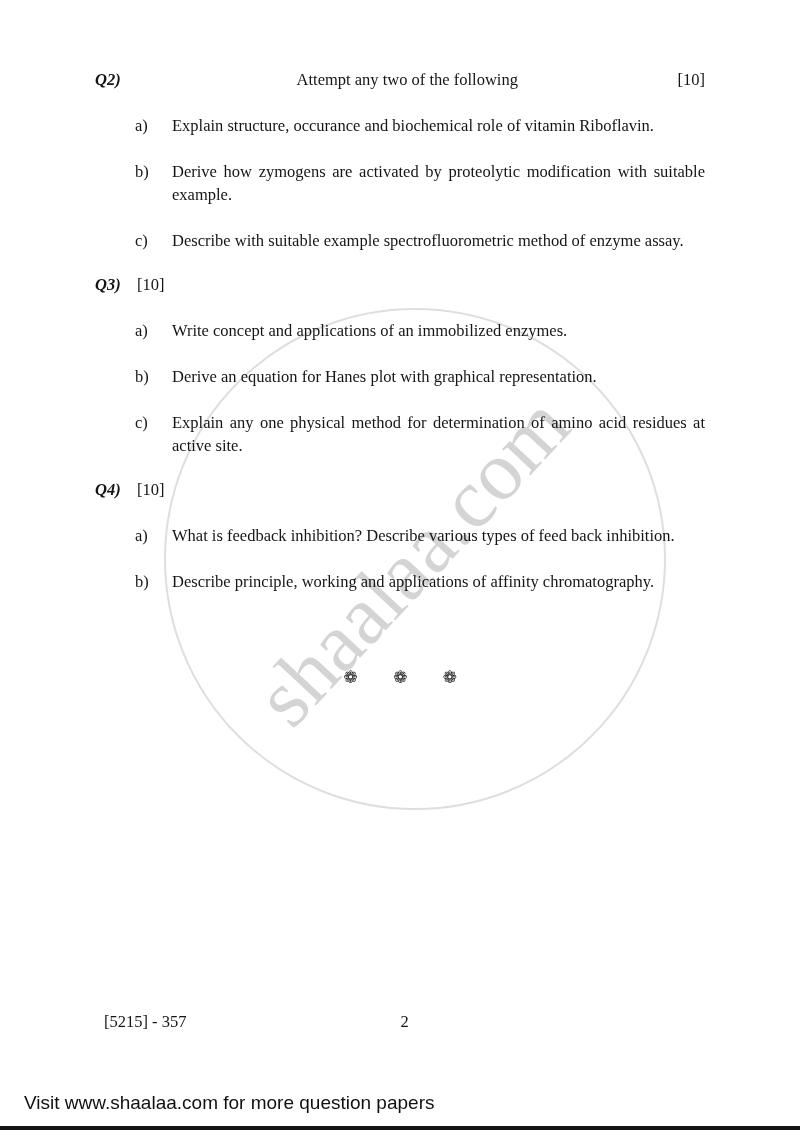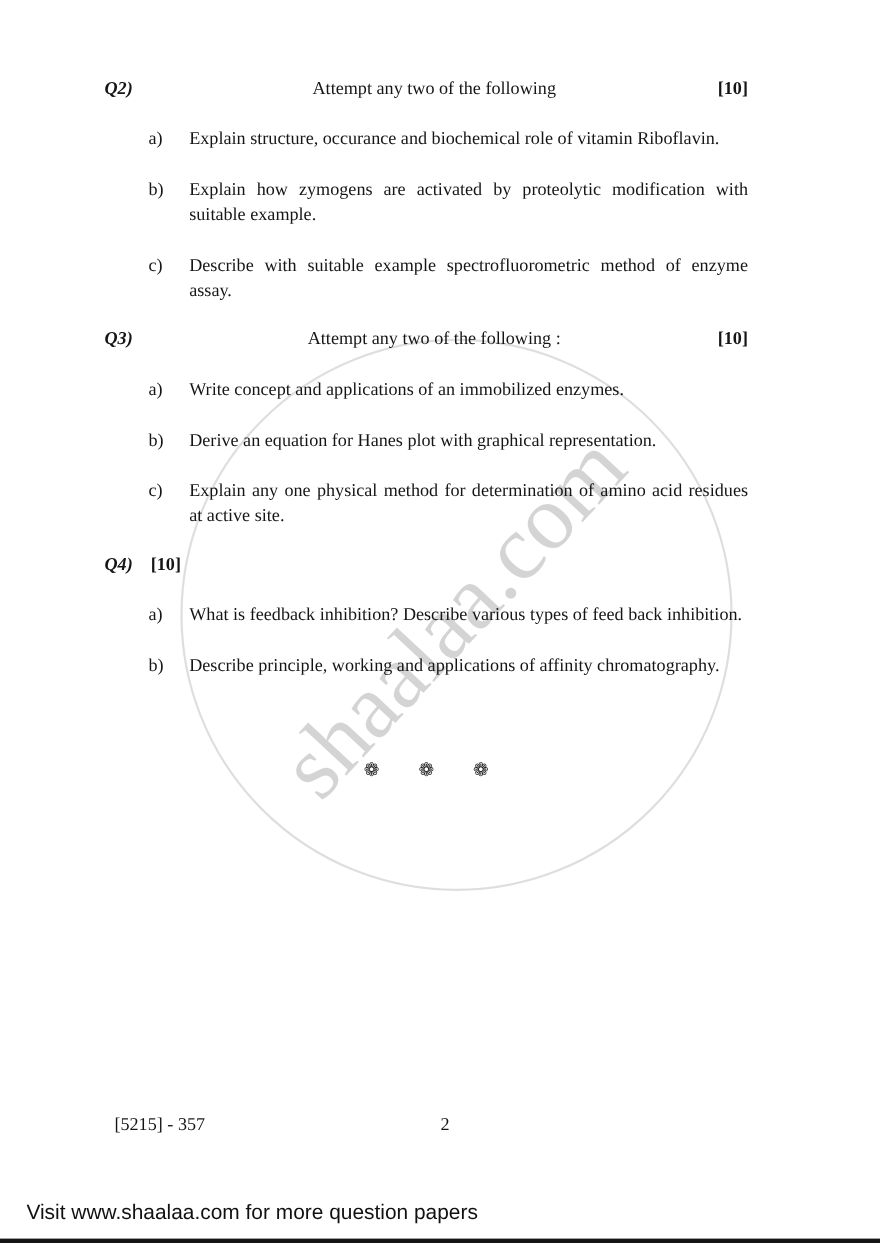--- a/index.html
+++ b/index.html
@@ -25,26 +25,26 @@
     position: absolute; left: 112px; top: 512px; width: 600px;
     text-align: center;
     font-size: 84px;
     color: rgba(0,0,0,0.17);
     transform: rotate(-47deg);
     font-family: "Liberation Serif", serif;
     white-space: nowrap;
   }
 
   
-  .content { position: absolute; left: 0; top: 0; width: 800px; z-index: 1; padding: 68px 120px 0 95px; box-sizing: border-box; }
+  .content { position: absolute; left: 0; top: 0; width: 800px; z-index: 1; padding: 68px 95px 0 95px; box-sizing: border-box; }
   .q-head { display: flex; align-items: baseline; font-size: 16.5px; line-height: 23px; }
   .q-head.gap-top { margin-top: 21px; }
   .q-label { font-weight: bold; font-style: italic; width: 42px; flex-shrink: 0; }
   .q-prompt { flex: 1; text-align: center; }
-  .q-marks { font-weight: bold; }
+  .q-marks { font-weight: normal; }
   .q-item { display: flex; margin-left: 40px; margin-top: 23px; font-size: 16.5px; line-height: 23px; }
   .q-letter { width: 37px; flex-shrink: 0; }
   .q-text { flex: 1; text-align: justify; }
 
   
   .ornaments {
     margin-top: 74px;
     text-align: center;
     font-size: 17px;
     color: #222;
@@ -90,32 +90,31 @@
         <span class="q-label">Q2)</span>
         <span class="q-prompt">Attempt any two of the following</span>
         <span class="q-marks">[10]</span>
       </div>
       <div class="q-item">
         <span class="q-letter">a)</span>
         <span class="q-text">Explain structure, occurance and biochemical role of vitamin Riboflavin.</span>
       </div>
       <div class="q-item">
         <span class="q-letter">b)</span>
-        <span class="q-text">Explain how zymogens are activated by proteolytic modification with suitable example.</span>
+        <span class="q-text">Derive how zymogens are activated by proteolytic modification with suitable example.</span>
       </div>
       <div class="q-item">
         <span class="q-letter">c)</span>
         <span class="q-text">Describe with suitable example spectrofluorometric method of enzyme assay.</span>
       </div>
     </div>
 
     <div class="q-block">
       <div class="q-head gap-top">
         <span class="q-label">Q3)</span>
-        <span class="q-prompt">Attempt any two of the following :</span>
         <span class="q-marks">[10]</span>
       </div>
       <div class="q-item">
         <span class="q-letter">a)</span>
         <span class="q-text">Write concept and applications of an immobilized enzymes.</span>
       </div>
       <div class="q-item">
         <span class="q-letter">b)</span>
         <span class="q-text">Derive an equation for Hanes plot with graphical representation.</span>
       </div>

